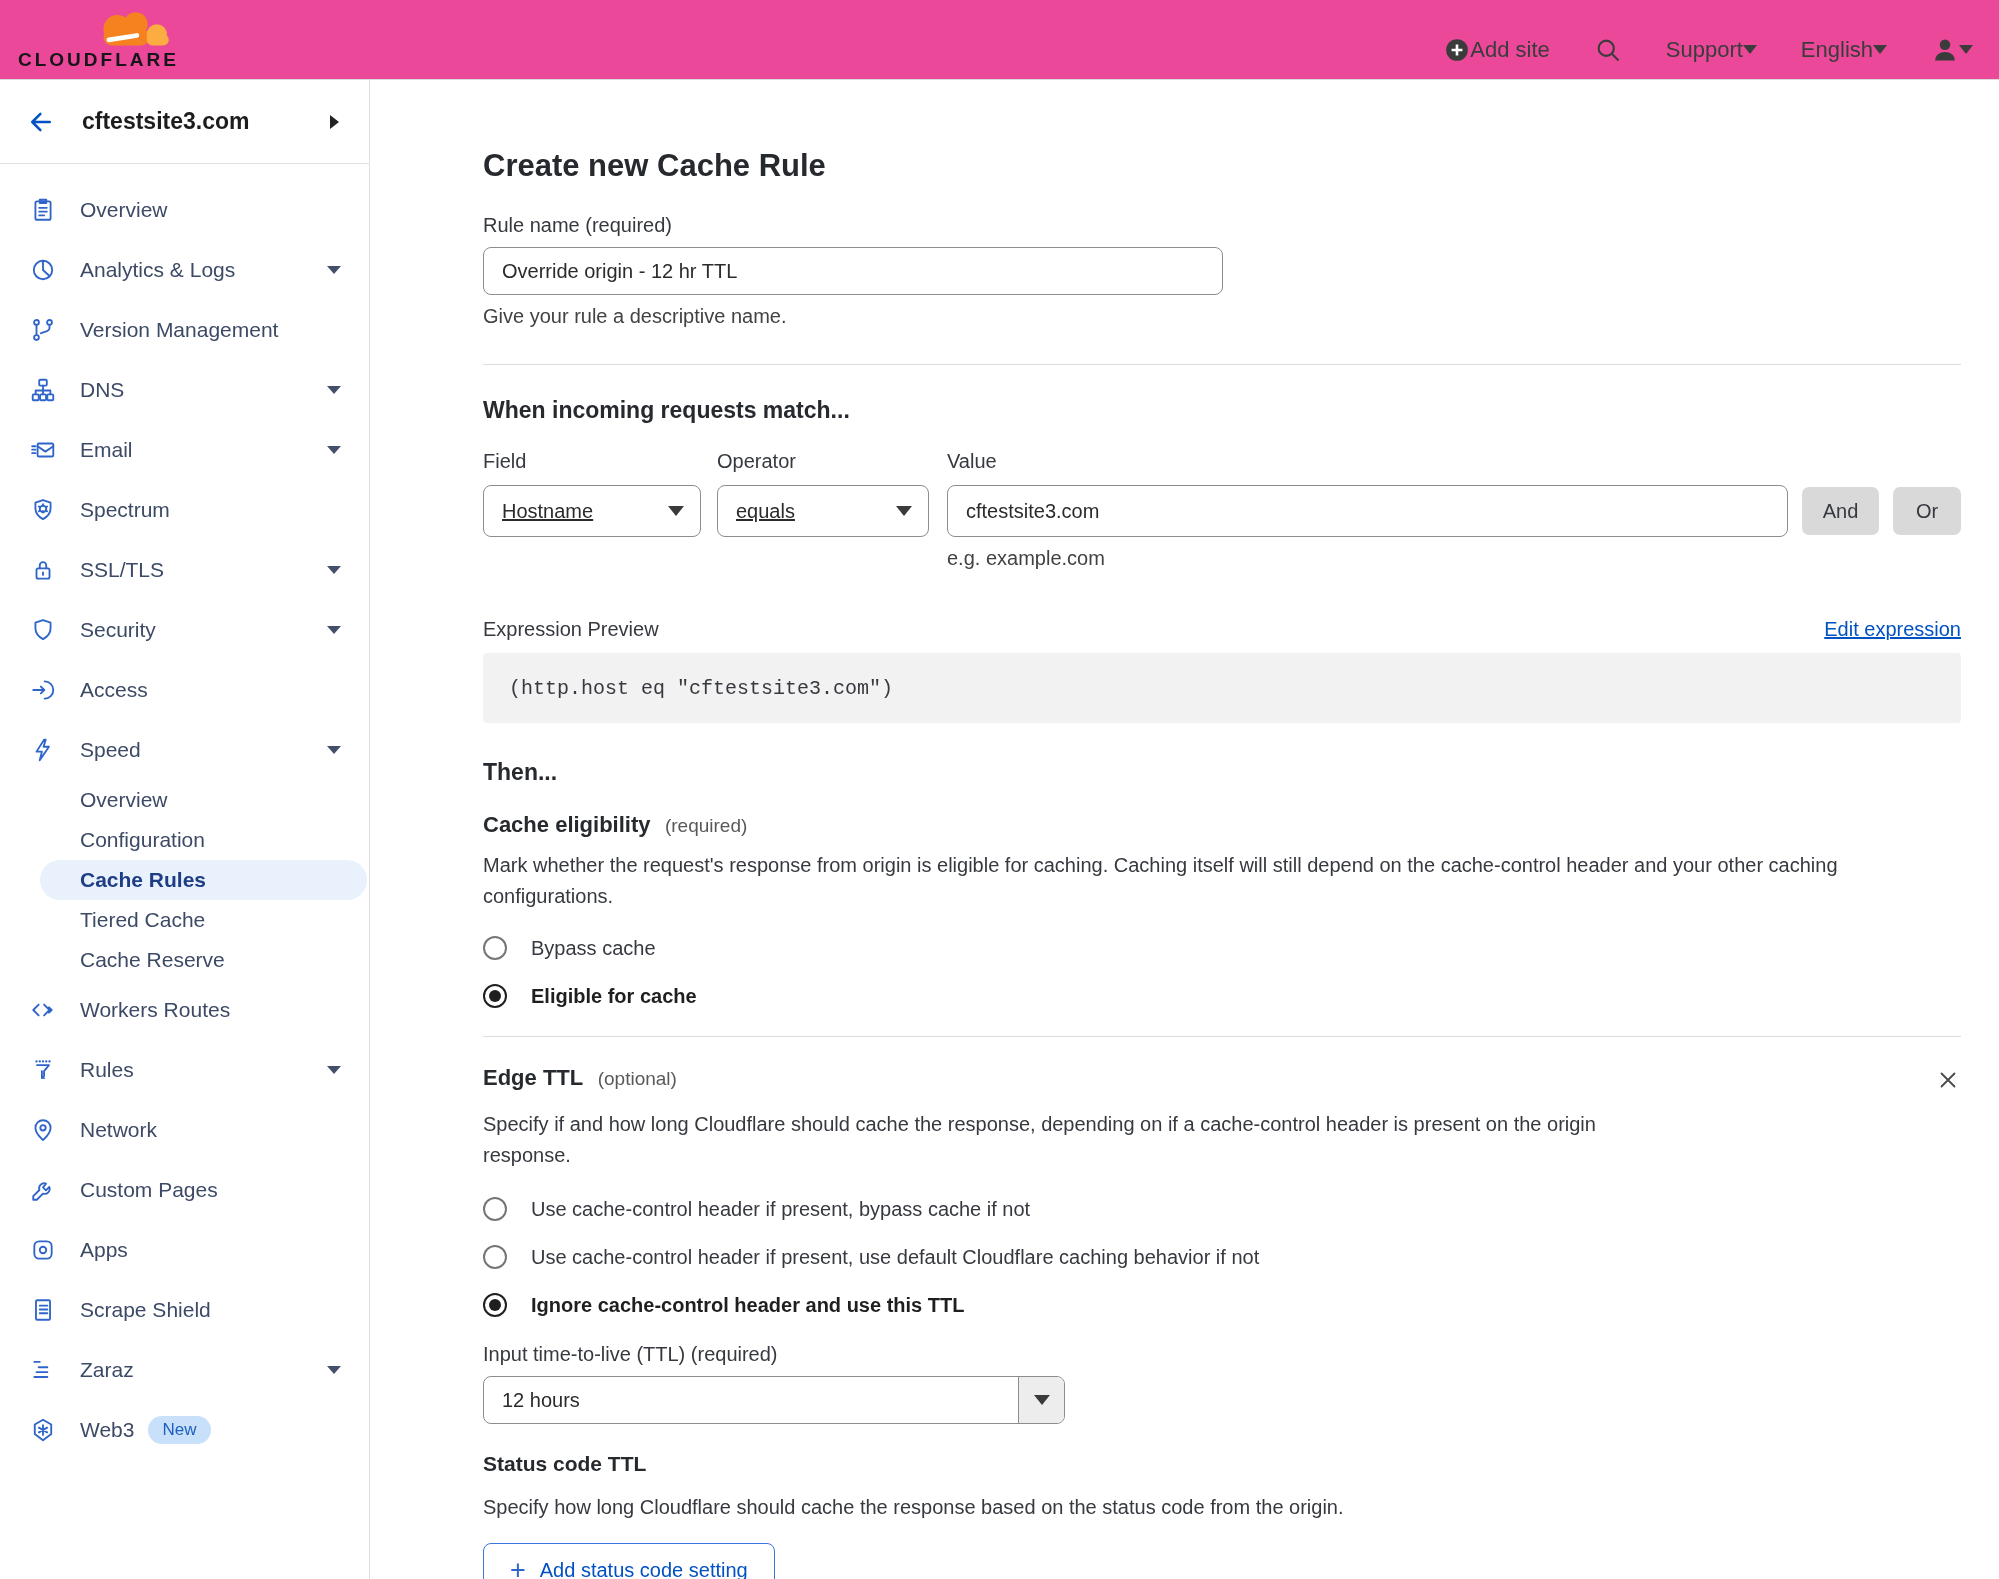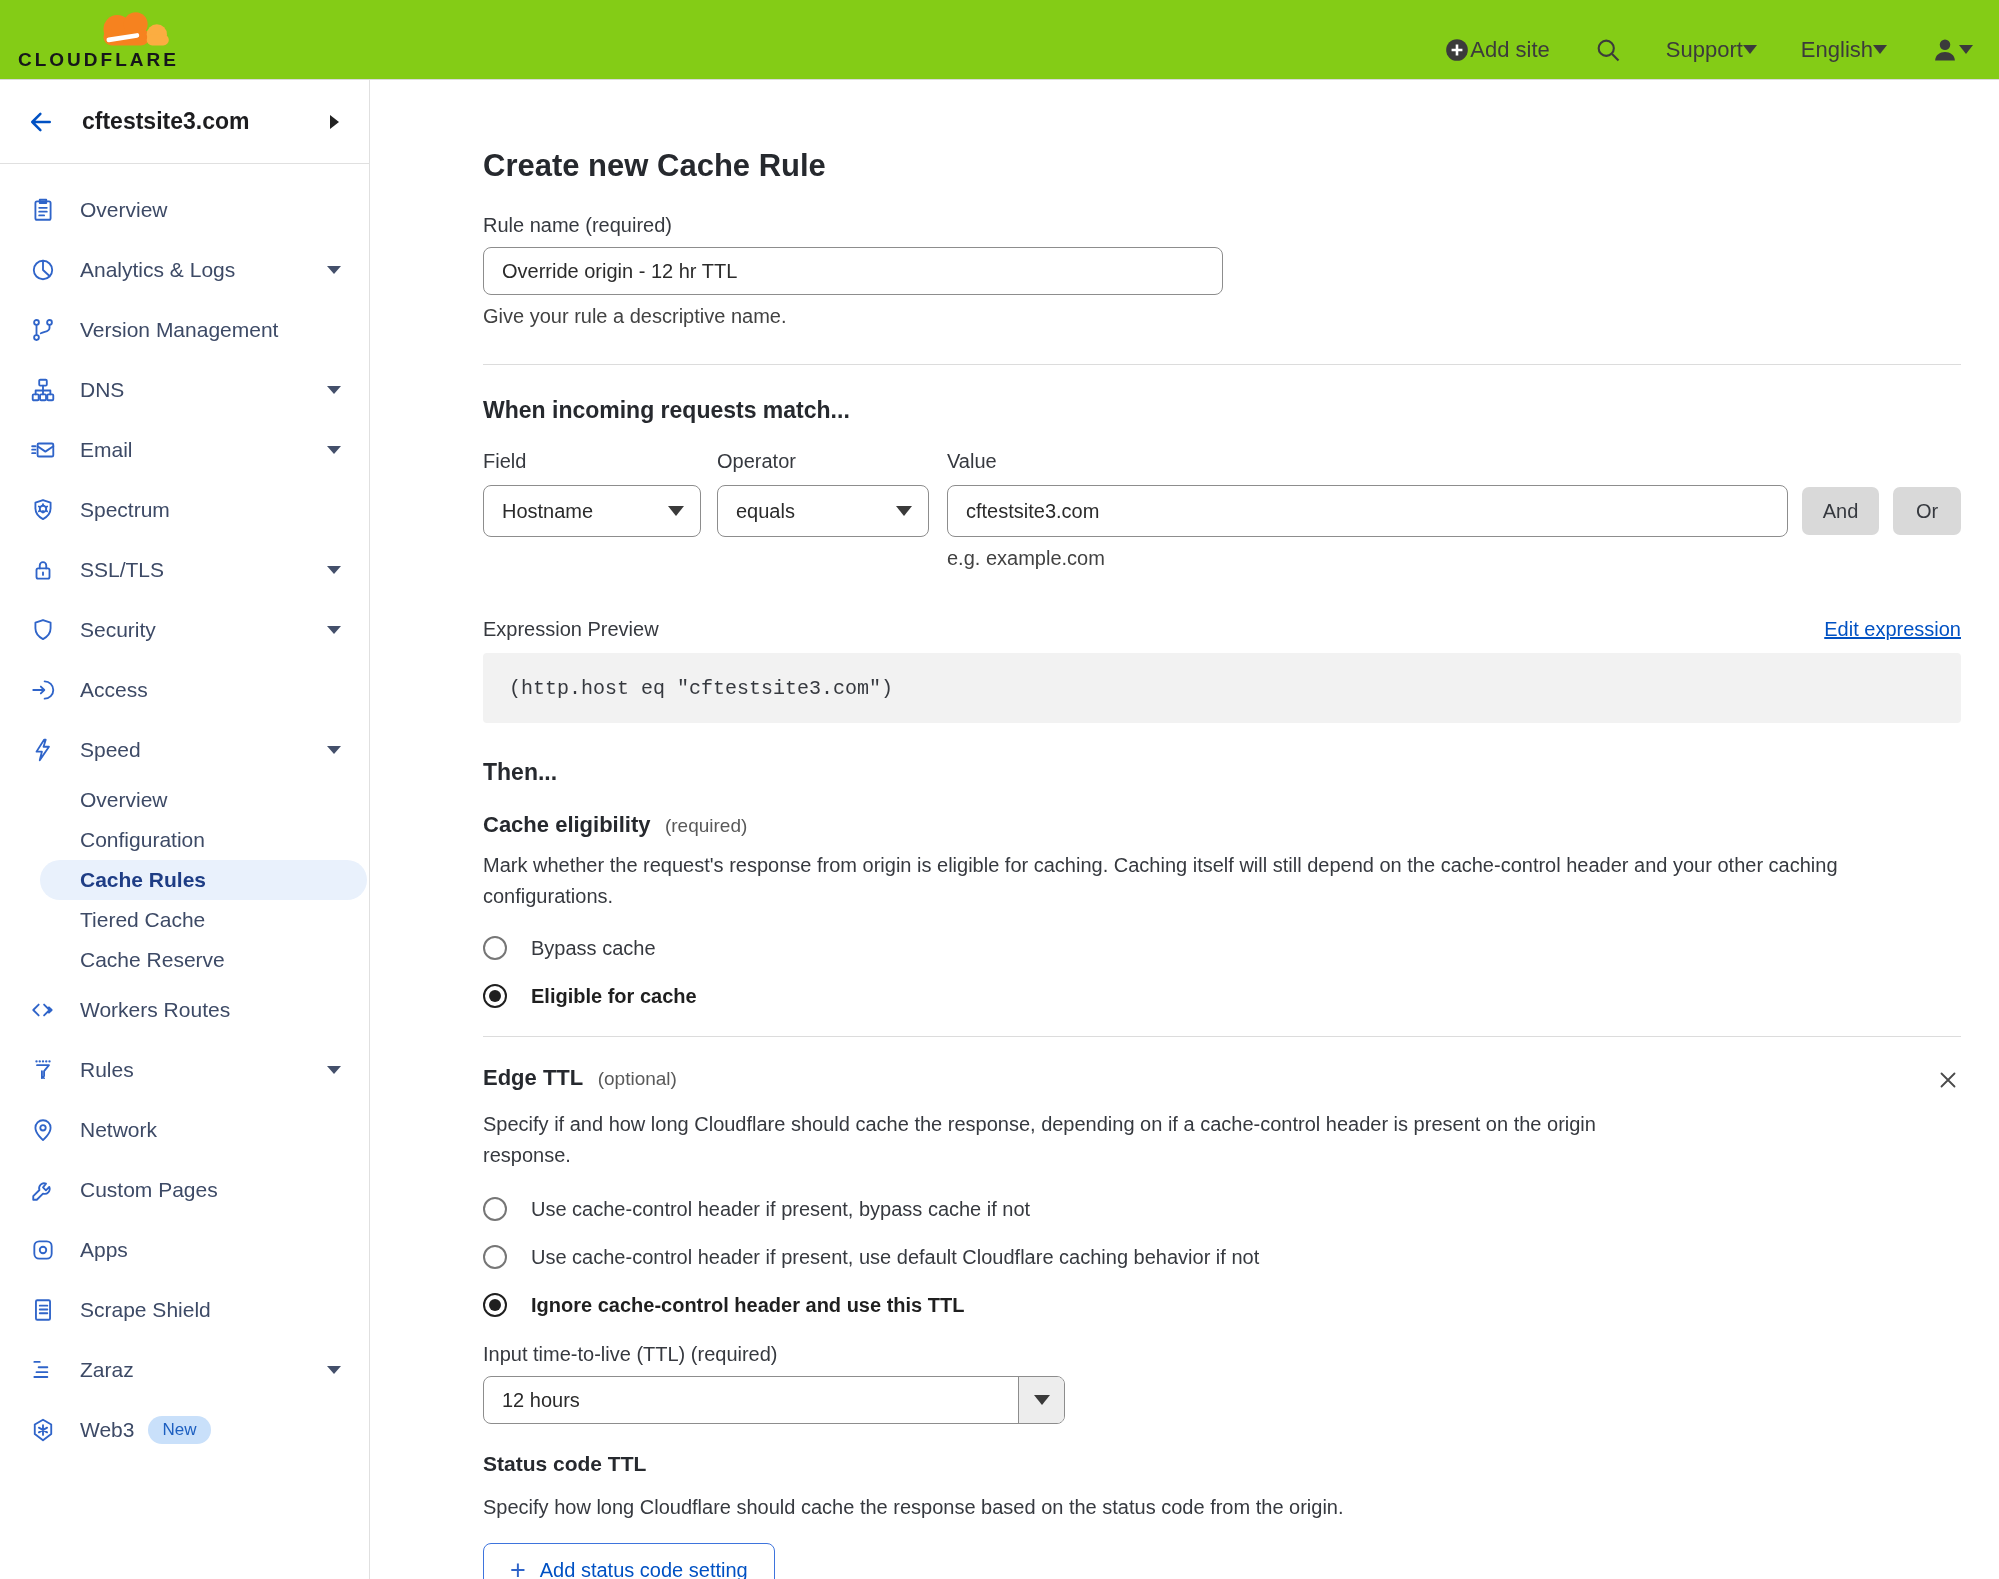--- a/index.html
+++ b/index.html
@@ -1,20 +1,20 @@
 <!DOCTYPE html>
 <html><head>
 <meta charset="utf-8">
 <style>
   * { margin:0; padding:0; box-sizing:border-box; }
   html,body { width:1999px; height:1579px; overflow:hidden; background:#fff;
     font-family:"Liberation Sans","DejaVu Sans",sans-serif; color:#36393f; }
 
   
-  .topbar { position:absolute; top:0; left:0; width:1999px; height:80px; background:#84cc16;
+  .topbar { position:absolute; top:0; left:0; width:1999px; height:80px; background:#ec4899;
     border-bottom:1px solid #d9d9d9; display:flex; align-items:center; justify-content:space-between; z-index:5; }
   .logo { margin-left:18px; width:160px; position:relative; height:76px; }
   .logo svg.cloud { position:absolute; right:0; top:3px; }
   .logo-text { position:absolute; left:0; top:47px; font-size:19px; font-weight:700; letter-spacing:3px; color:#16161a; }
   .topnav { display:flex; align-items:center; gap:44px; margin-right:26px; }
   .nav-item { display:flex; align-items:center; font-size:22px; color:#3b3b3b; cursor:pointer;margin-top:20px; }
   .caret-sm { width:0; height:0; border-left:7px solid transparent; border-right:7px solid transparent; border-top:9px solid #3b3b3b; }
 
   
   .sidebar { position:absolute; top:80px; left:0; width:370px; height:1499px; background:#fff;
@@ -45,21 +45,21 @@
   .helper { font-size:20px; color:#424242; }
   .divider { height:0; border-top:1.5px solid #dcdcdc; }
   h2.section { font-size:23px; font-weight:700; color:#26292e; }
   h3.sub-head { font-size:22px; font-weight:700; color:#26292e; display:inline; }
   .req { font-size:19px; color:#595959; margin-left:10px; }
   .para { font-size:20px; color:#36393f; line-height:31px; }
 
   .match-row { display:flex; align-items:flex-end; }
   .col-label { font-size:20px; color:#36393f; margin-bottom:12px; }
   .select { height:52px; border:1.5px solid #8d8d8d; border-radius:8px; background:#fff; display:flex;
-    align-items:center; justify-content:space-between; padding:0 16px 0 18px; font-size:20px; color:#2b2b2b; cursor:pointer; }
+    align-items:center; justify-content:space-between; padding:0 16px 0 18px; font-size:20px; color:#2b2b2b; cursor:pointer;text-decoration:underline; }
   .tri { width:0; height:0; border-left:8px solid transparent; border-right:8px solid transparent; border-top:10px solid #3a3a3a; }
   .value-input { height:52px; border:1.5px solid #8d8d8d; border-radius:8px; font-size:20px; color:#2b2b2b;
     padding:0 18px; width:100%; font-family:inherit; }
   .gray-btn { height:48px; background:#d9d9d9; border:none; border-radius:7px; font-size:20px; color:#36393f;
     font-family:inherit; cursor:pointer; align-self:flex-end; margin-bottom:2px; }
 
   .expr-row { display:flex; justify-content:space-between; align-items:flex-end; }
   .edit-link { font-size:20px; color:#0051c3; text-decoration:underline; cursor:pointer; }
   .code-box { height:70px; background:#f2f2f2; border-radius:4px; display:flex; align-items:center; }
   .code-box code { font-family:"Liberation Mono","DejaVu Sans Mono",monospace; font-size:20px; color:#36393f; margin-left:26px; }

